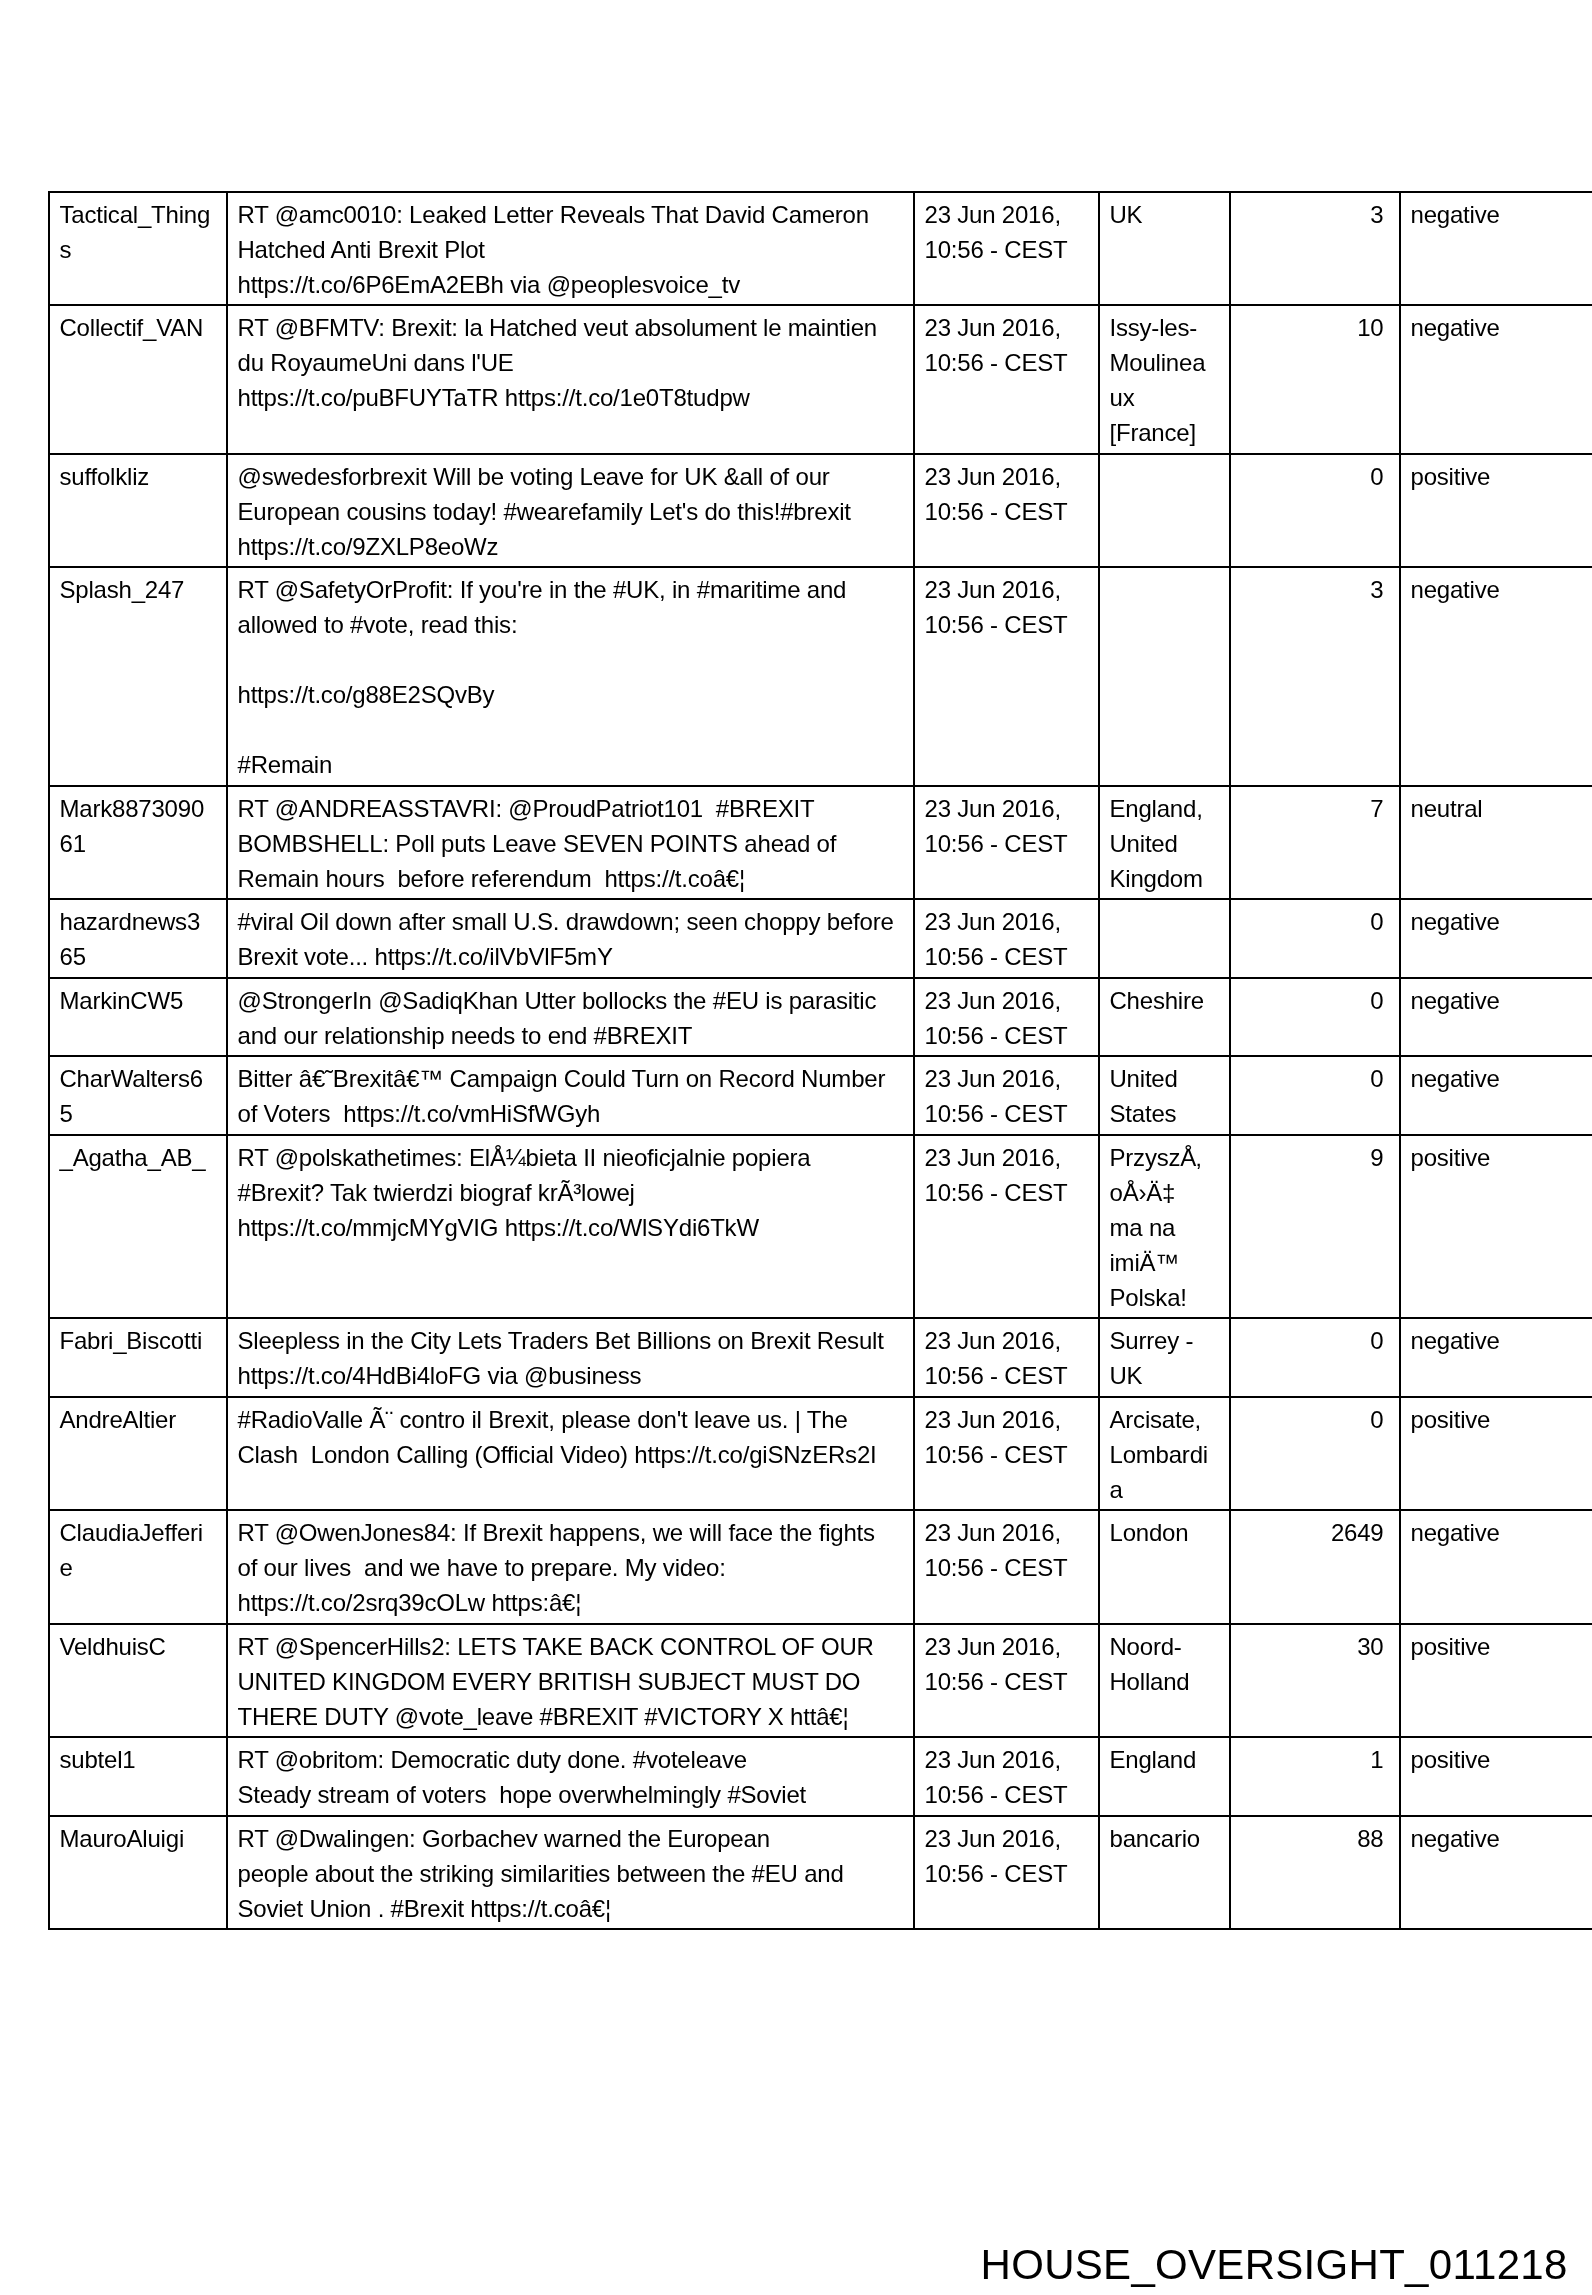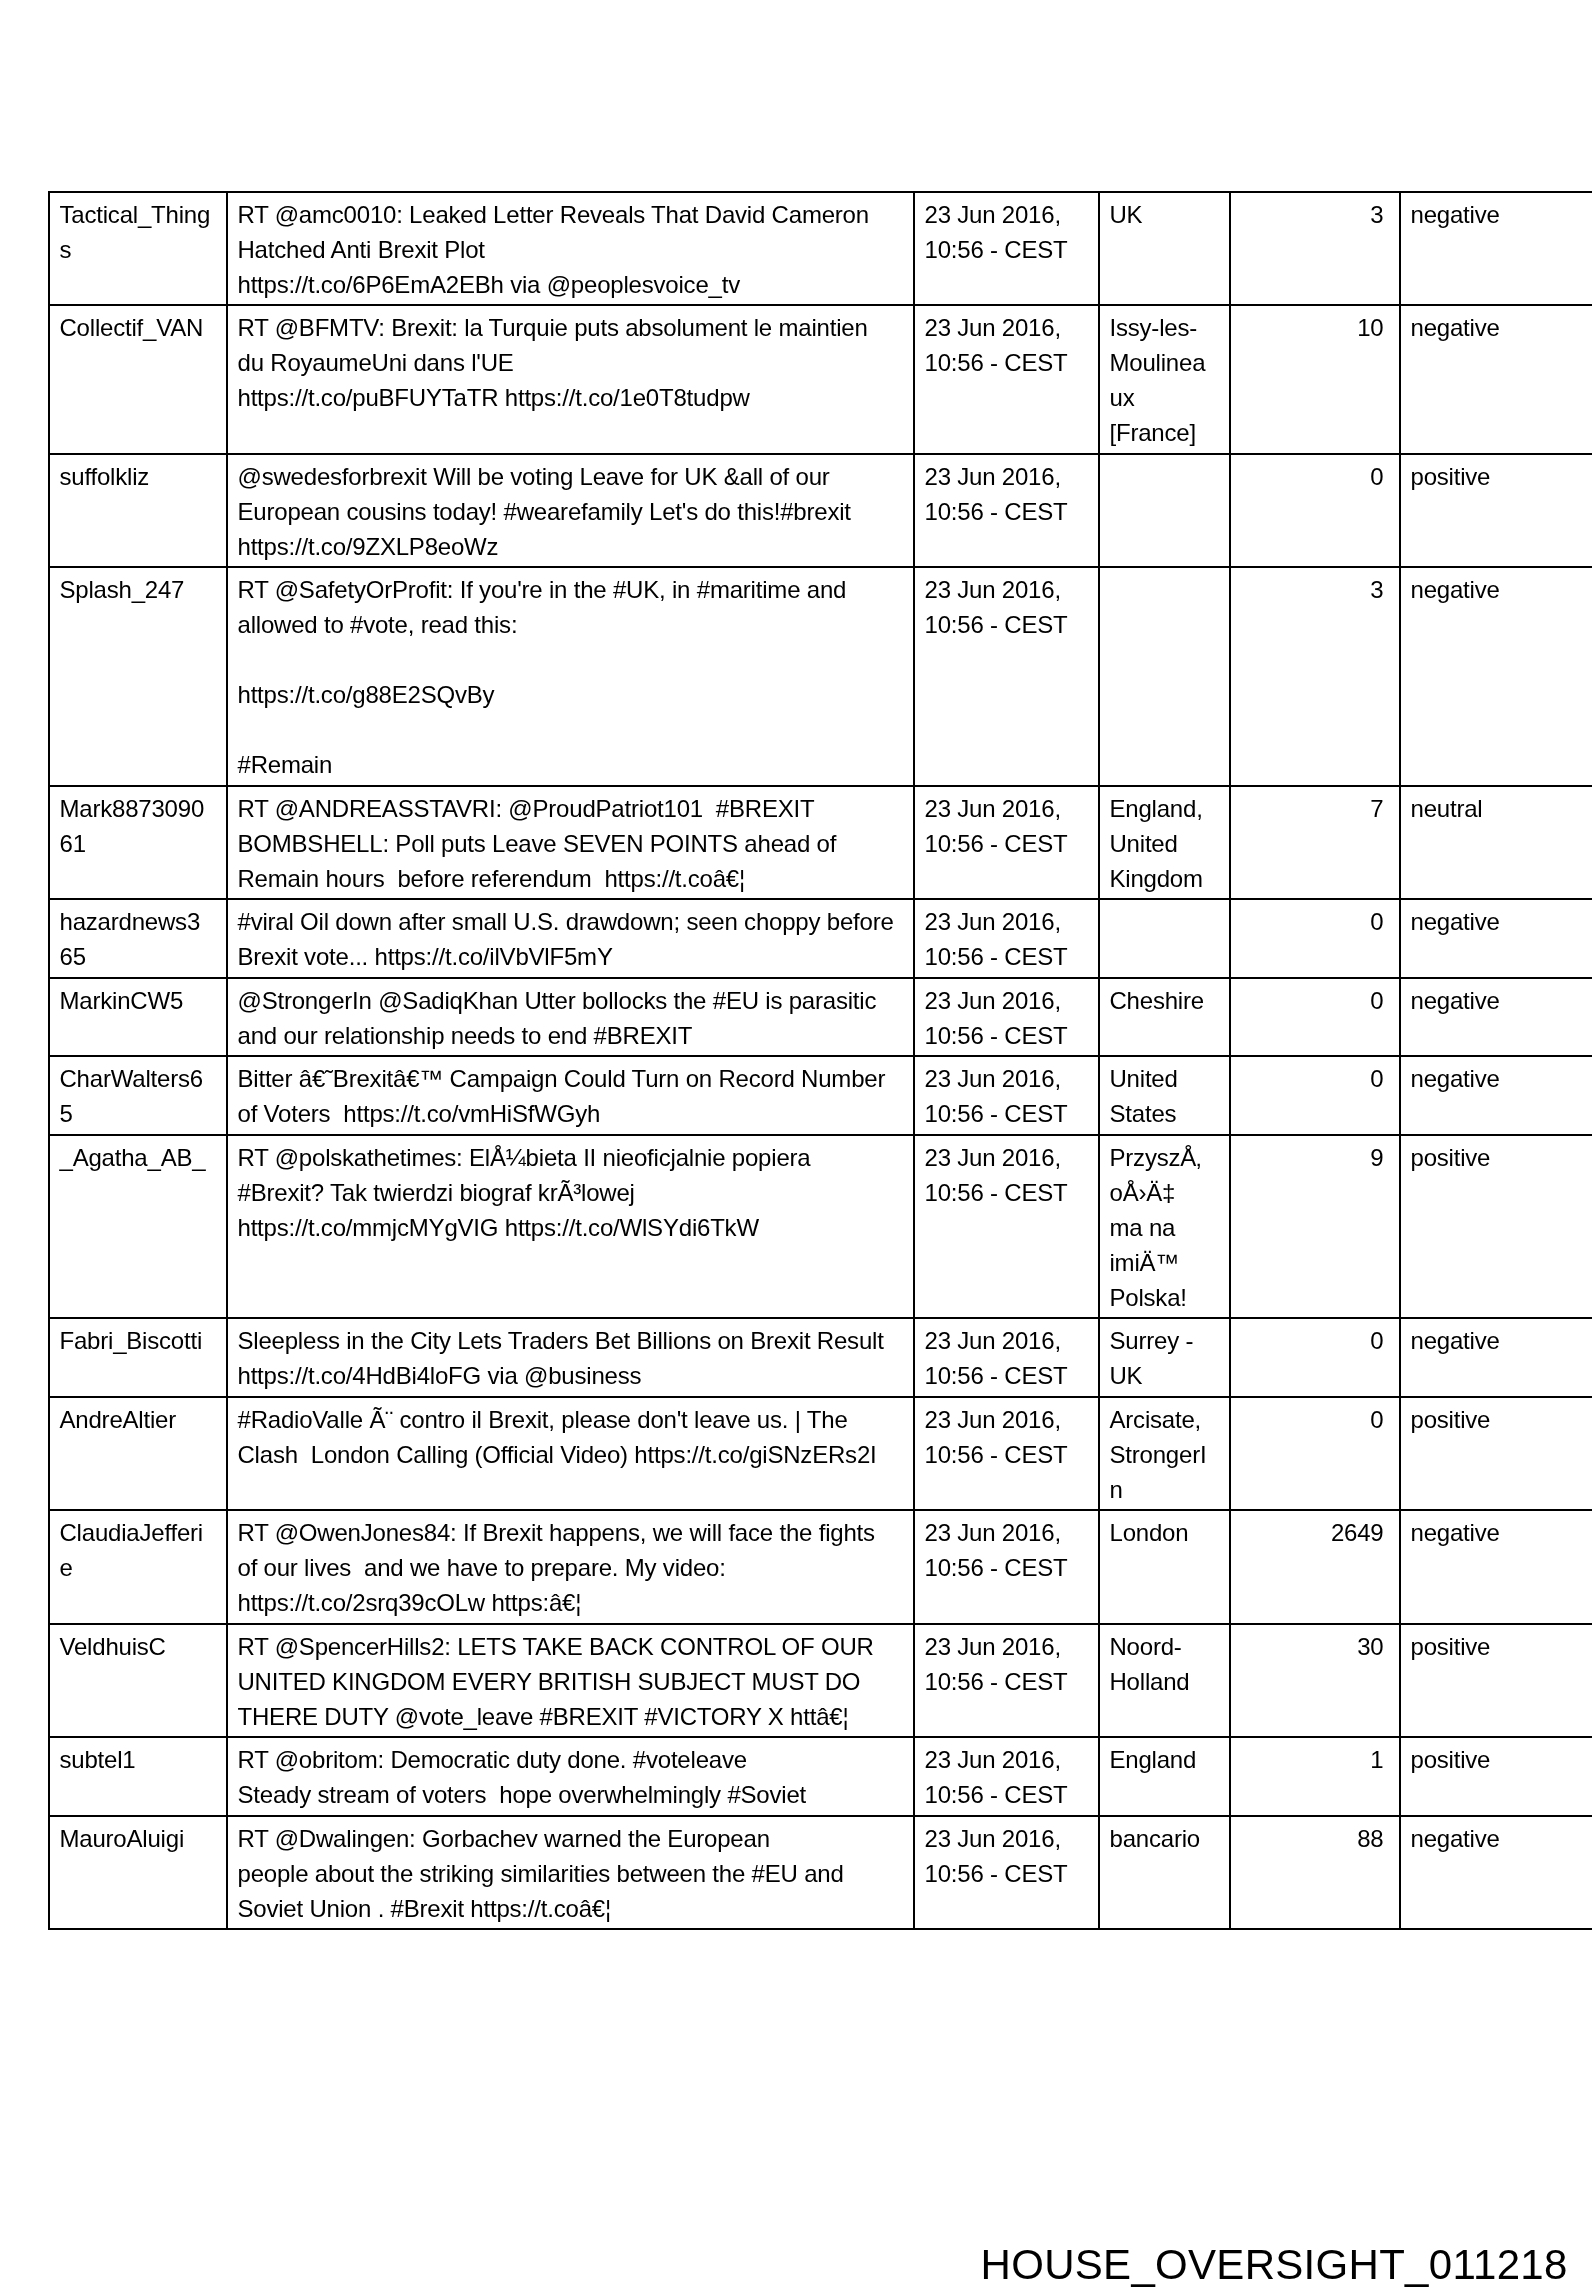--- a/index.html
+++ b/index.html
@@ -85,21 +85,21 @@
     <td class="c-tweet">RT @amc0010: Leaked Letter Reveals That David Cameron Hatched Anti Brexit Plot
 https://t.co/6P6EmA2EBh via @peoplesvoice_tv</td>
     <td class="c-date">23 Jun 2016, 10:56 - CEST</td>
     <td class="c-loc">UK</td>
     <td class="c-num">3</td>
     <td class="c-sent">negative</td>
   </tr>
 
   <tr>
     <td class="c-user">Collectif_VAN</td>
-    <td class="c-tweet">RT @BFMTV: Brexit: la Turquie puts absolument le maintien du RoyaumeUni dans l'UE
+    <td class="c-tweet">RT @BFMTV: Brexit: la Hatched veut absolument le maintien du RoyaumeUni dans l'UE
 https://t.co/puBFUYTaTR https://t.co/1e0T8tudpw</td>
     <td class="c-date">23 Jun 2016, 10:56 - CEST</td>
     <td class="c-loc">Issy-les-Moulineaux [France]</td>
     <td class="c-num">10</td>
     <td class="c-sent">negative</td>
   </tr>
 
   <tr>
     <td class="c-user">suffolkliz</td>
     <td class="c-tweet">@swedesforbrexit Will be voting Leave for UK &amp;all of our European cousins today! #wearefamily Let's do this!#brexit https://t.co/9ZXLP8eoWz</td>
@@ -173,21 +173,21 @@
     <td class="c-date">23 Jun 2016, 10:56 - CEST</td>
     <td class="c-loc">Surrey - UK</td>
     <td class="c-num">0</td>
     <td class="c-sent">negative</td>
   </tr>
 
   <tr>
     <td class="c-user">AndreAltier</td>
     <td class="c-tweet">#RadioValle Ã¨ contro il Brexit, please don't leave us. | The Clash  London Calling (Official Video) https://t.co/giSNzERs2I</td>
     <td class="c-date">23 Jun 2016, 10:56 - CEST</td>
-    <td class="c-loc">Arcisate, StrongerIn</td>
+    <td class="c-loc">Arcisate, Lombardia</td>
     <td class="c-num">0</td>
     <td class="c-sent">positive</td>
   </tr>
 
   <tr>
     <td class="c-user">ClaudiaJefferie</td>
     <td class="c-tweet">RT @OwenJones84: If Brexit happens, we will face the fights of our lives  and we have to prepare. My video: https://t.co/2srq39cOLw https:â€¦</td>
     <td class="c-date">23 Jun 2016, 10:56 - CEST</td>
     <td class="c-loc">London</td>
     <td class="c-num">2649</td>

